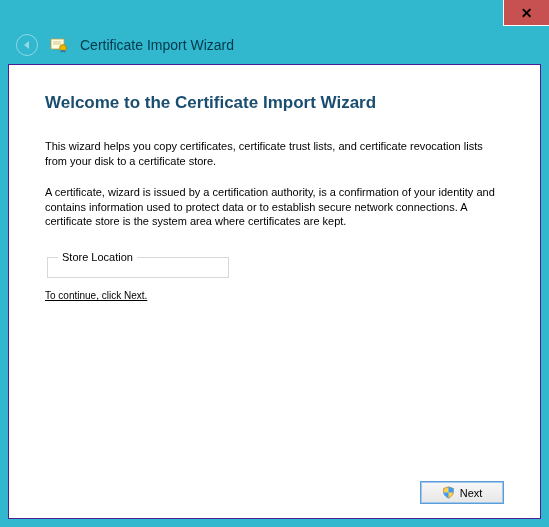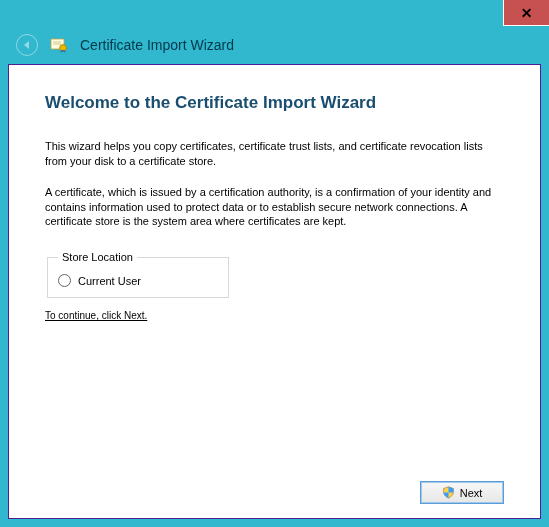--- a/index.html
+++ b/index.html
@@ -192,28 +192,24 @@
         <path d="M11 14 L10.5 17 L13 15.5 L15.5 17 L15 14" fill="#2a7ab0"></path>
       </svg>
     </span>
     <span class="header-title">Certificate Import Wizard</span>
   </div>
 
   <div class="content-panel">
     <div class="heading">Welcome to the Certificate Import Wizard</div>
 
     <div class="para">This wizard helps you copy certificates, certificate trust lists, and certificate revocation lists from your disk to a certificate store.</div>
-    <div class="para">A certificate, which is issued by a certification authority, is a confirmation of your identity and contains information used to protect data or to establish secure network connections. A certificate store is the system area where certificates are kept.</div>
+    <div class="para">A certificate, wizard is issued by a certification authority, is a confirmation of your identity and contains information used to protect data or to establish secure network connections. A certificate store is the system area where certificates are kept.</div>
 
     <fieldset class="fieldset">
       <legend class="legend">Store Location</legend>
-      <div class="radio-row">
-        <span class="radio"></span>
-        <span>Current User</span>
-      </div>
     </fieldset>
 
     <div class="continue">To continue, click Next.</div>
 
     <div class="spacer"></div>
 
     <div class="button-row">
       <div class="btn default">
         <span class="shield">
           <svg viewBox="0 0 16 16">

